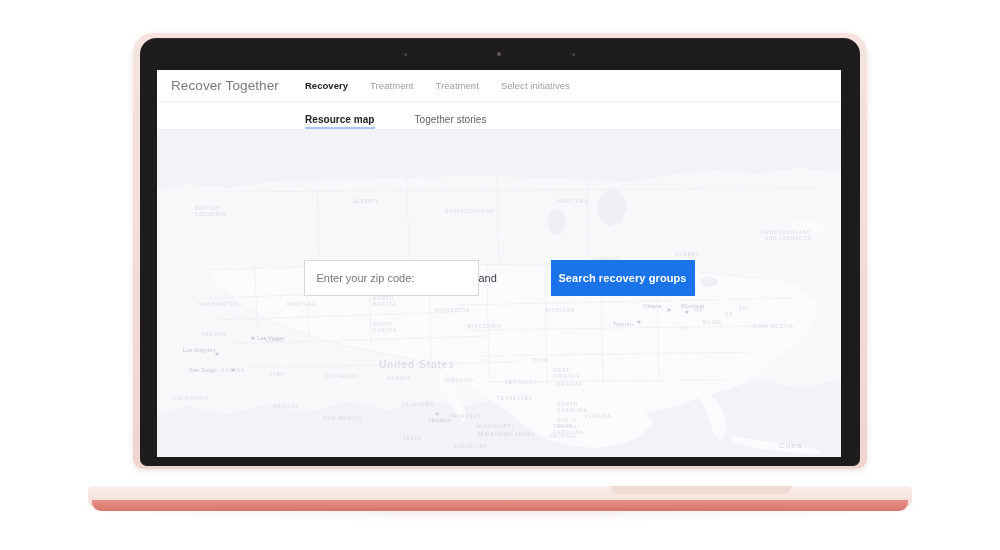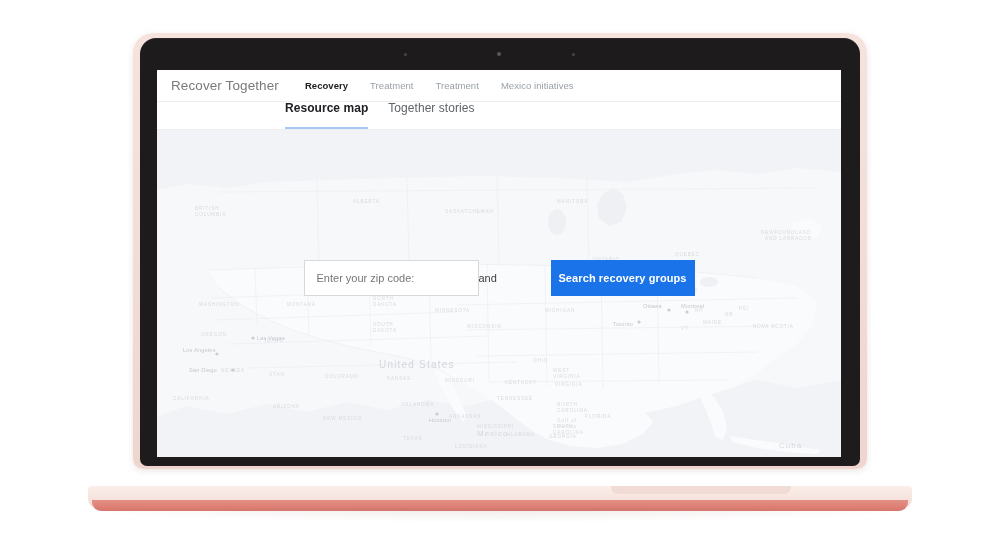--- a/index.html
+++ b/index.html
@@ -61,22 +61,22 @@
   .topnav a{font-size:9.5px;color:#9aa0a6;text-decoration:none;white-space:nowrap;letter-spacing:.05px;}
   .topnav a.active{color:#202124;font-weight:bold;}
 
   .sub-header{
     position:relative;height:28px;background:#fff;
     border-bottom:1px solid #eceded;display:flex;align-items:center;
     padding-left:128px;box-sizing:border-box;
   }
   .subnav{display:flex;align-items:flex-end;gap:20px;height:100%;}
   .subnav a{
-    font-size:12px;color:#5f6368;text-decoration:none;white-space:nowrap;
-    padding-bottom:12px;border-bottom:2px solid transparent;letter-spacing:.05px;
+    font-size:10px;color:#5f6368;text-decoration:none;white-space:nowrap;
+    padding-bottom:2px;border-bottom:2px solid transparent;letter-spacing:.05px;margin-left:20px;
   }
   .subnav a.active{color:#202124;font-weight:bold;border-bottom-color:#a8c7f7;}
 
   
   .map{
     position:relative;height:327px;background:#f1f3f6;overflow:hidden;
   }
   .map svg{position:absolute;left:0;top:0;}
   .mlabel{
     font-family:"Liberation Sans",sans-serif;fill:#d7dade;
@@ -130,21 +130,21 @@
     <div class="bezel-dot d3"></div>
 
     <div class="screen">
 
       <div class="site-header">
         <div class="logo">Recover Together</div>
         <div class="topnav">
           <a href="#" class="active">Recovery</a>
           <a href="#">Treatment</a>
           <a href="#">Treatment</a>
-          <a href="#">Mexico initiatives</a>
+          <a href="#">Select initiatives</a>
         </div>
       </div>
 
       <div class="sub-header">
         <div class="subnav">
           <a href="#" class="active">Resource map</a>
           <a href="#">Together stories</a>
         </div>
       </div>
 

